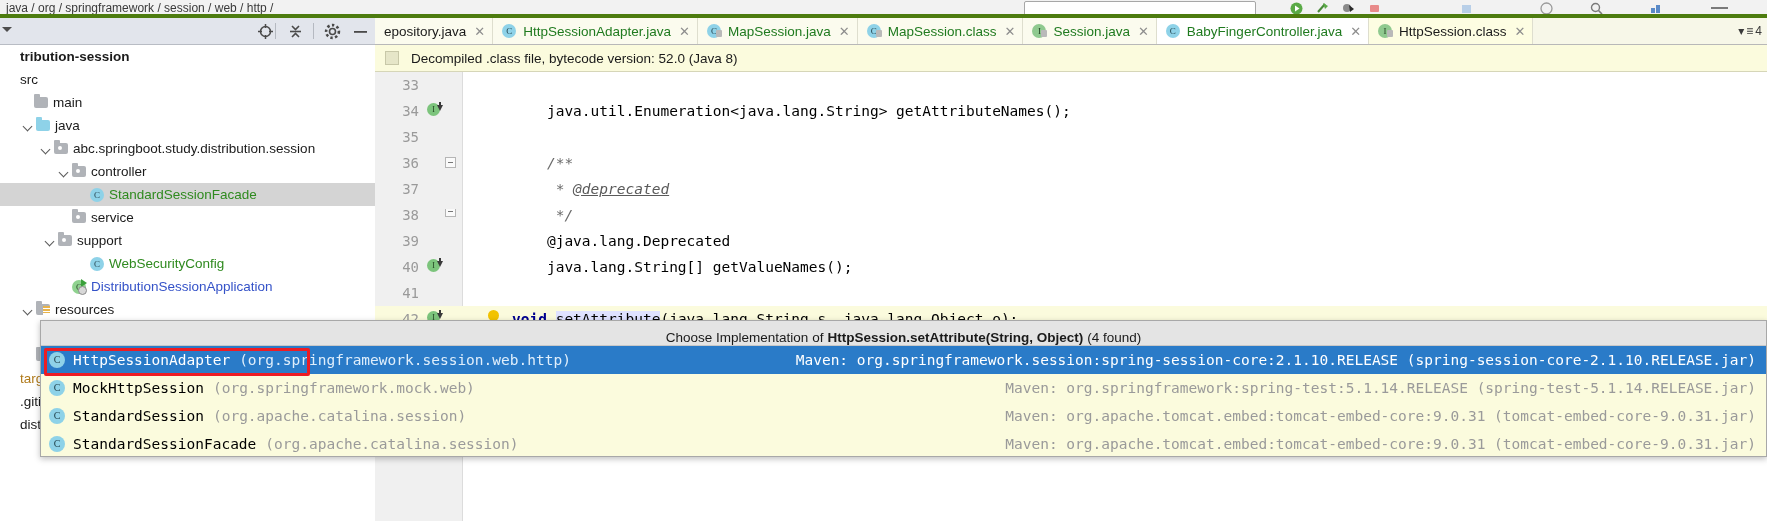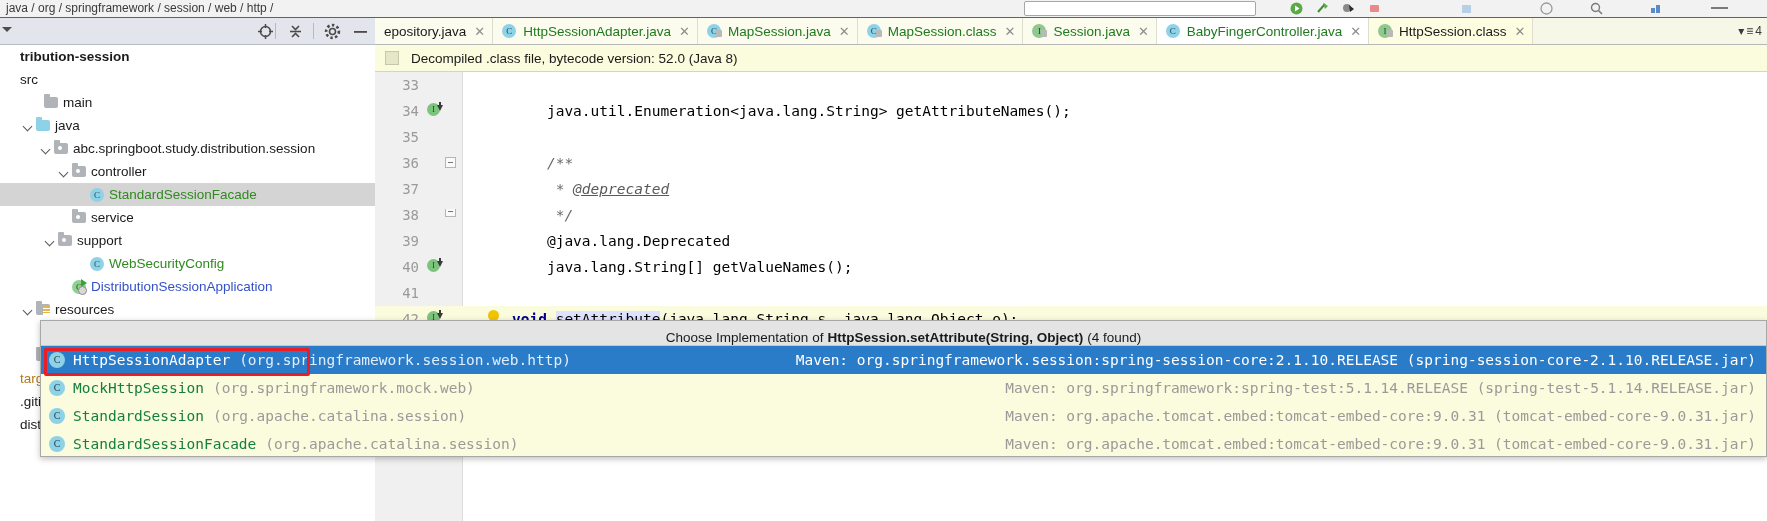--- a/index.html
+++ b/index.html
@@ -9,21 +9,21 @@
     background: #ffffff;
     font-family: "Liberation Sans", sans-serif;
     font-size: 13px;
     color: #000;
   }
   #root { position: relative; width: 1767px; height: 521px; }
 
   
   .topstrip {
     position: absolute; left: 0; top: 0; width: 1767px; height: 18px;
-    background: #f2f2f2; border-bottom: 1px solid #4d7c0f;
+    background: #f2f2f2; border-bottom: 4px solid #4d7c0f;
     overflow: hidden;
   }
   .topstrip .crumbs {
     position: absolute; left: 6px; top: 1px;
     font-size: 12px; color: #3a3a3a; white-space: nowrap;
   }
   .topstrip .searchbox {
     position: absolute; left: 1024px; top: 1px; width: 232px; height: 15px;
     background: #fff; border: 1px solid #a7a7a7; border-radius: 2px;
   }
@@ -256,21 +256,21 @@
   .prow.selected { background: #2a7bc8; color: #ffffff; }
   .prow .pico {
     width: 17px; height: 17px; position: relative; margin-left: 8px; flex: 0 0 auto;
   }
   .prow .pico .c {
     position: absolute; left: 0; top: 0; width: 16px; height: 16px;
     border-radius: 50%; background: #8ed2e8; color: #23454f;
     font-size: 10px; line-height: 16px; text-align: center;
     font-family: "Liberation Serif", serif;
   }
-  .prow .pname { margin-left: 7px; color: #15803d; }
+  .prow .pname { margin-left: 7px; color: #000000; }
   .prow.selected .pname { color: #ffffff; }
   .prow .ppkg { margin-left: 9px; color: #9a9a9a; }
   .prow.selected .ppkg { color: #dfeefb; }
   .prow .pmaven {
     margin-left: auto; padding-right: 10px; color: #9a9a9a; white-space: nowrap;
   }
   .prow.selected .pmaven { color: #ffffff; }
   .redbox {
     position: absolute; left: 44px; top: 348px; width: 266px; height: 28px;
     border: 3px solid #ec1c24; border-radius: 2px; pointer-events: none;
@@ -368,21 +368,21 @@
 
   <div class="tree" id="tree-host">
       <div class="trow" style="padding-left: 4px;">
         <span class="arrow"></span>
         <span class="lbl plain bold plain">tribution-session</span>
       </div>
       <div class="trow" style="padding-left: 4px;">
         <span class="arrow"></span>
         <span class="lbl plain">src</span>
       </div>
-      <div class="trow" style="padding-left: 30px;">
+      <div class="trow" style="padding-left: 20px;">
         <span class="arrow"></span>
         <span class="ficon"></span>
         <span class="lbl plain">main</span>
       </div>
       <div class="trow" style="padding-left: 22px;">
         <span class="arrow open"></span>
         <span class="ficon blue"></span>
         <span class="lbl plain">java</span>
       </div>
       <div class="trow" style="padding-left: 40px;">

